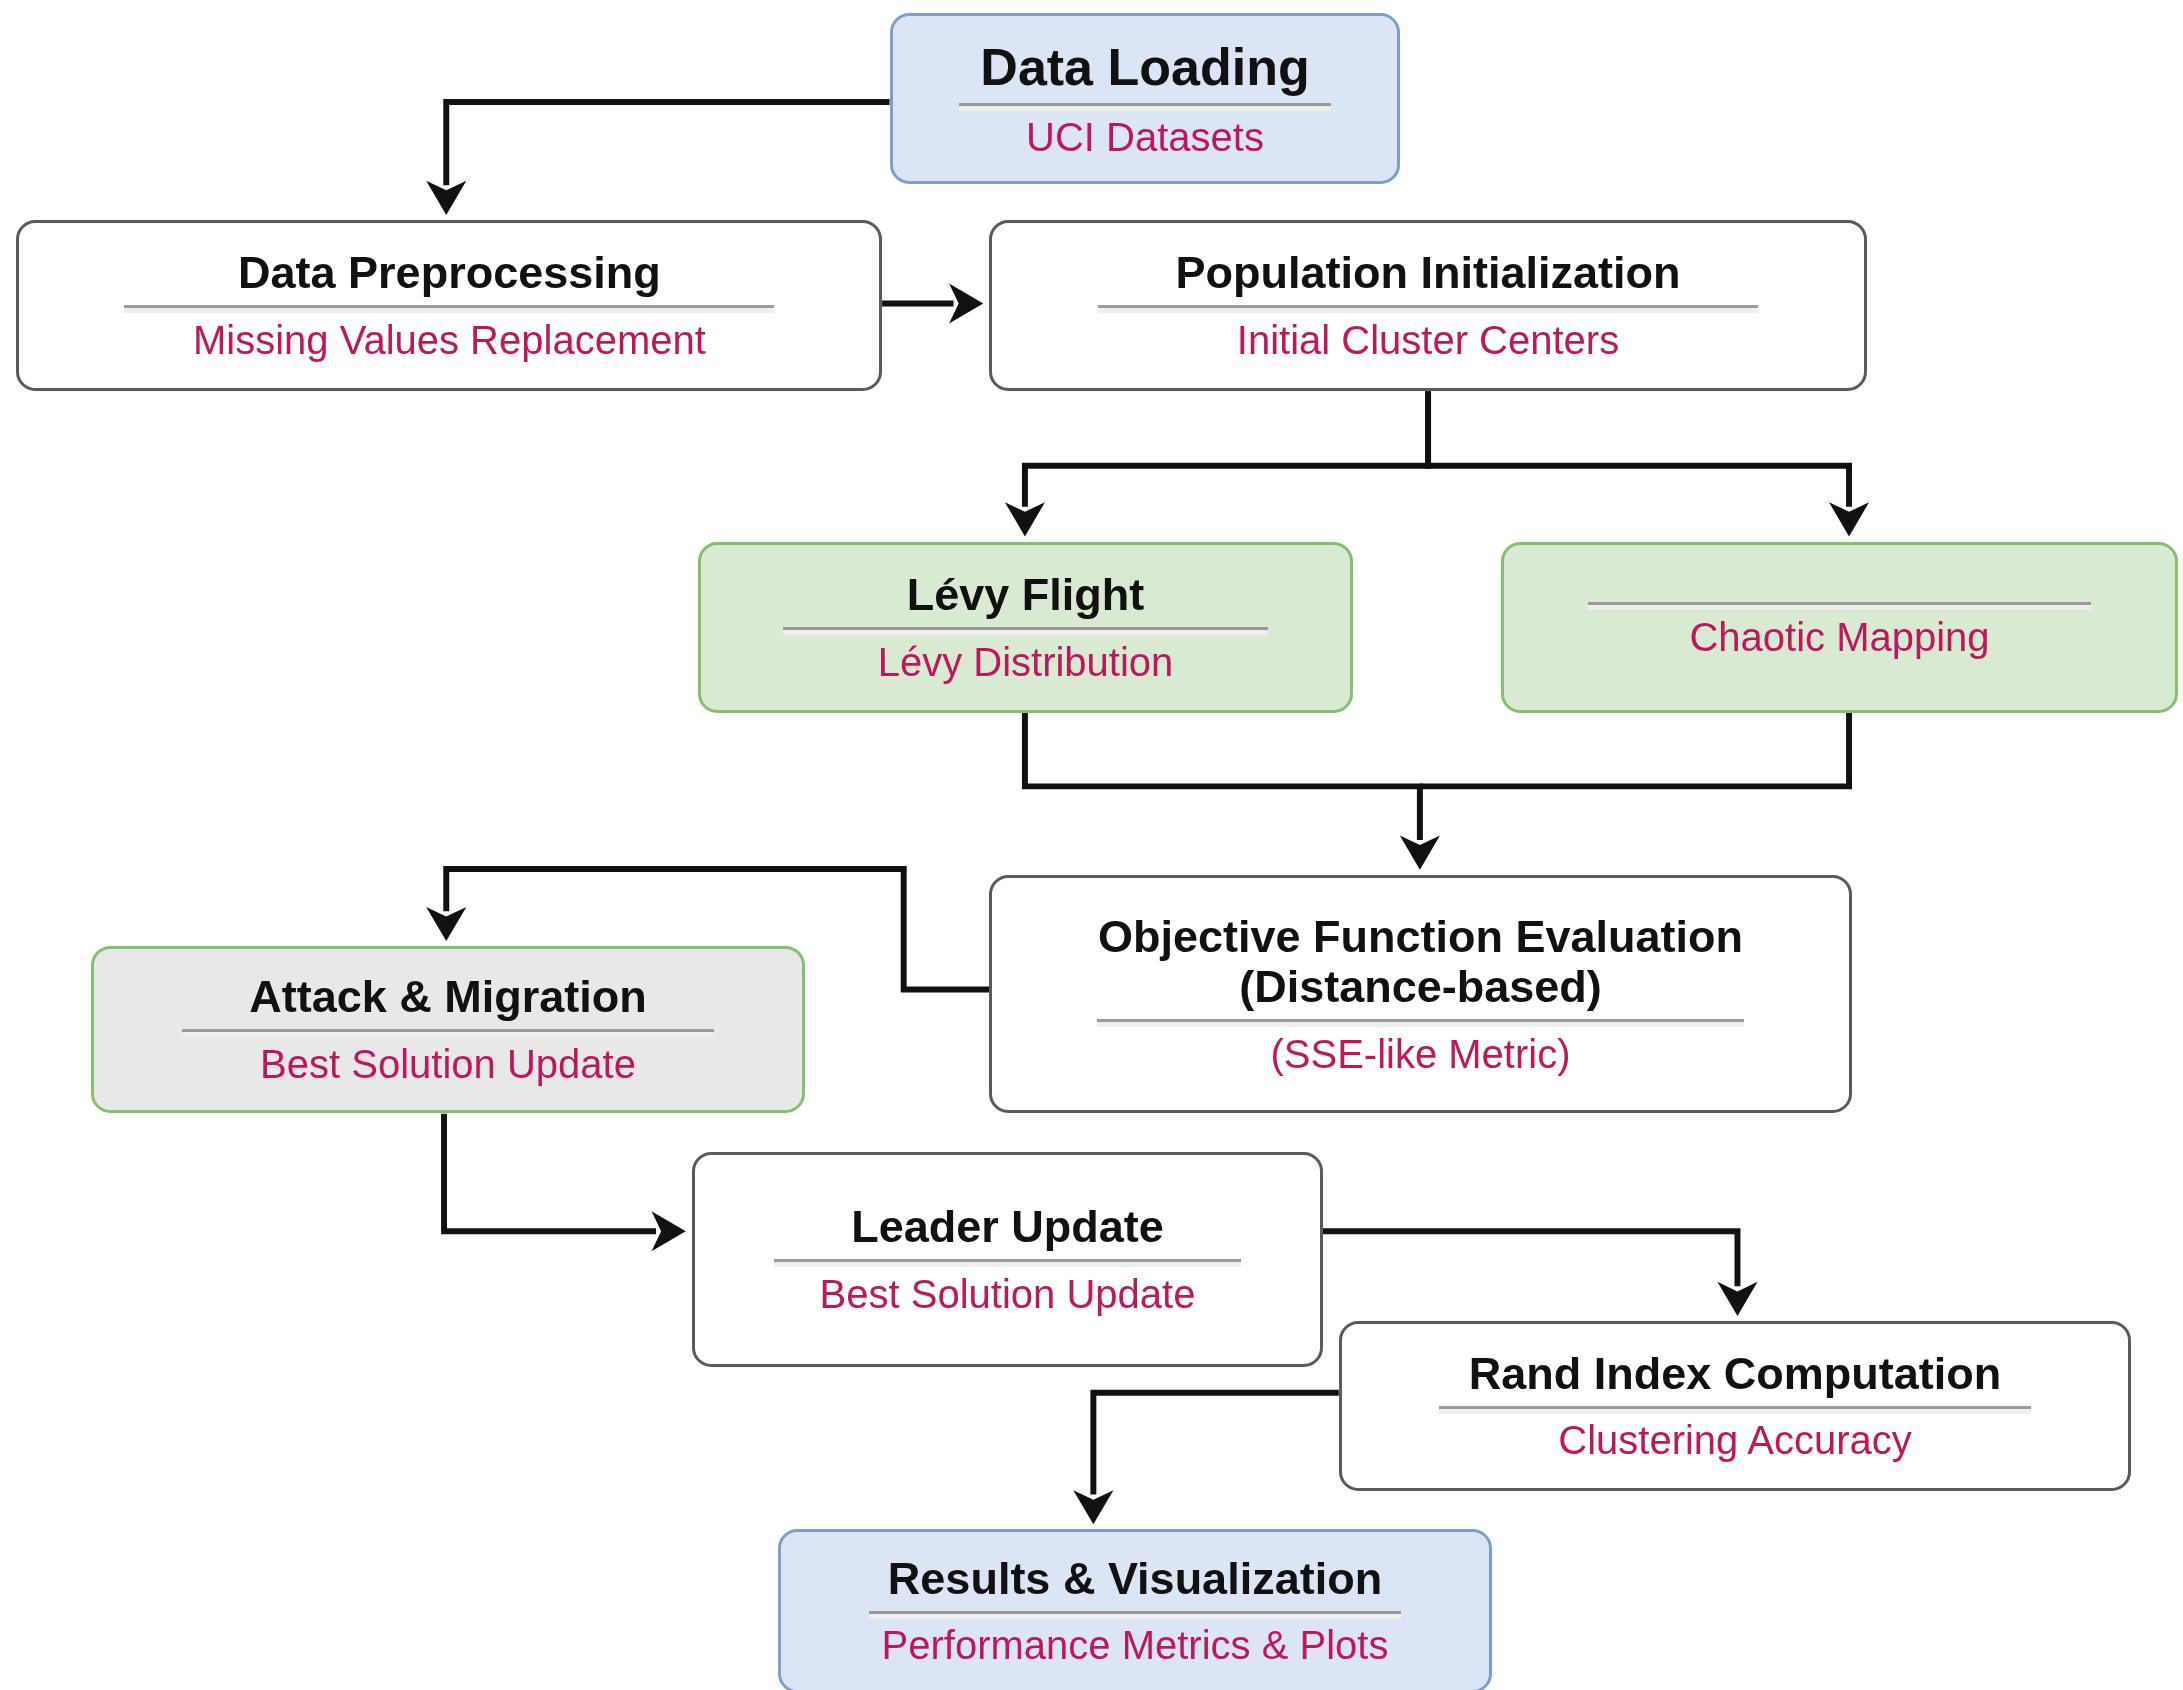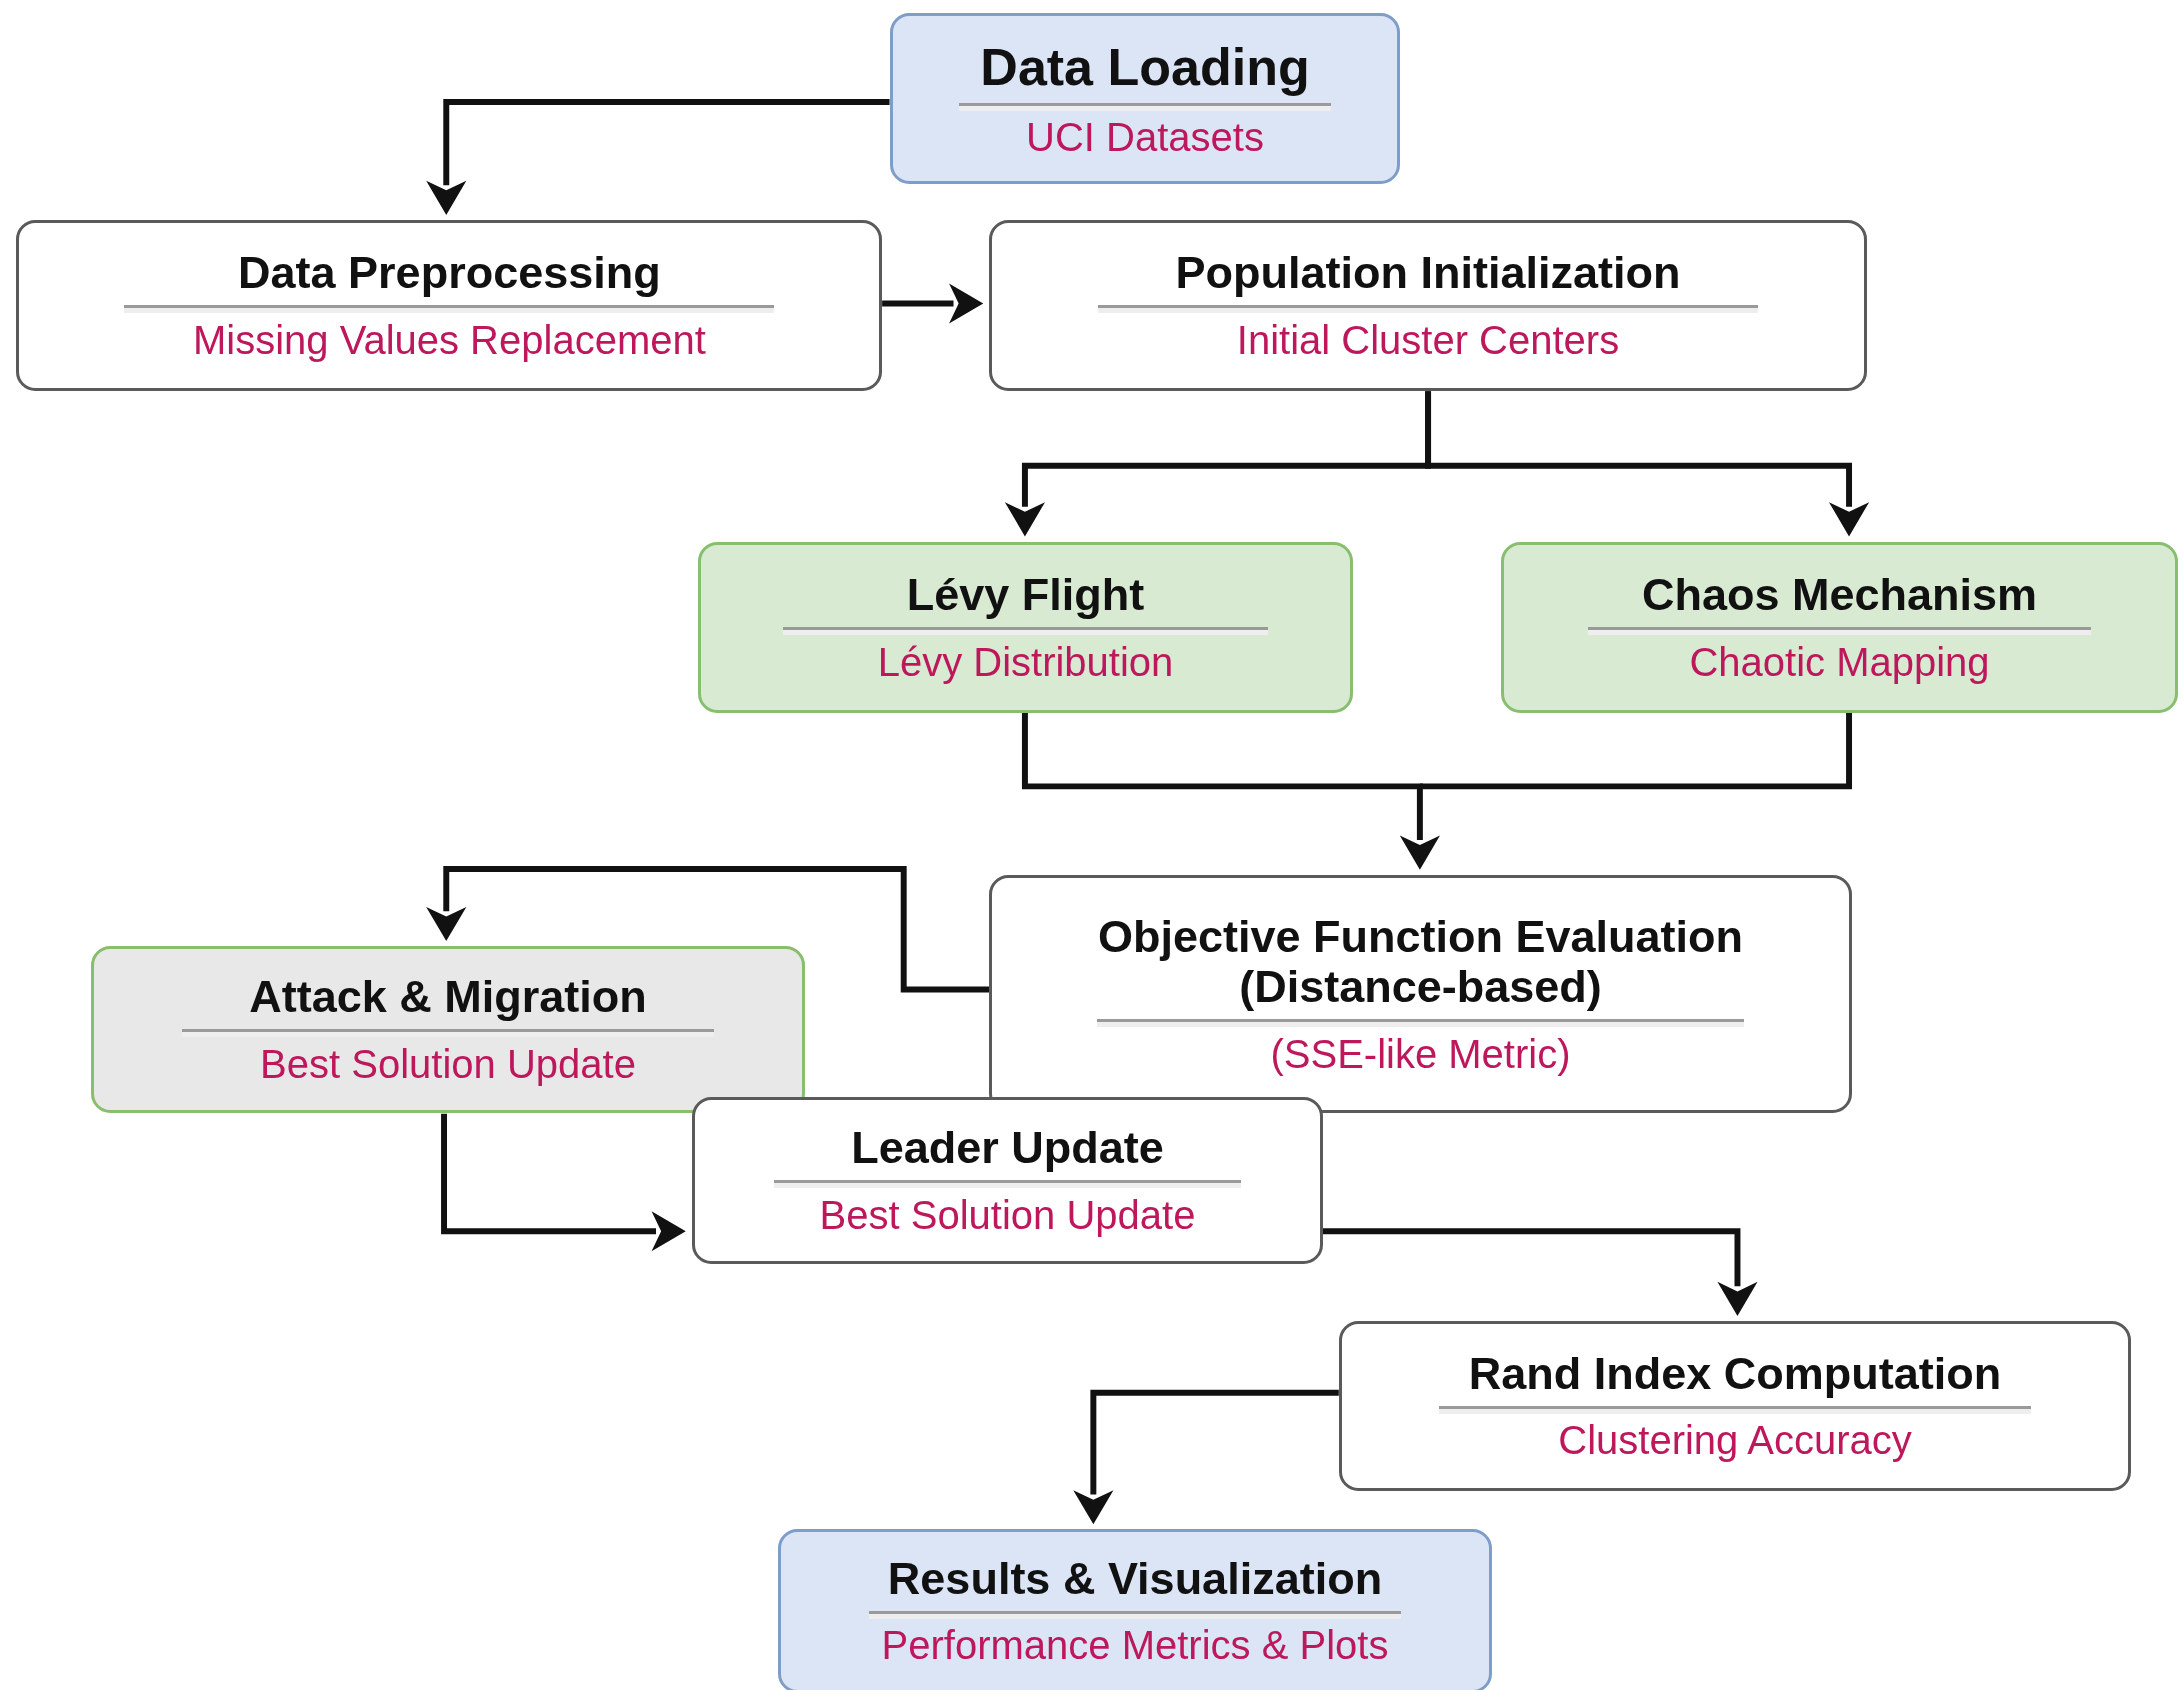--- a/index.html
+++ b/index.html
@@ -121,36 +121,35 @@
         <div class="node-title" style="font-size: 45px;">Population Initialization</div>
         <div class="node-divider"></div>
         <div class="node-sub" style="font-size: 40px;">Initial Cluster Centers</div>
       </div>
       <div class="node v-green" style="left: 698px; top: 542px; width: 655px; height: 171px;">
         <div class="node-title" style="font-size: 45px;">Lévy Flight</div>
         <div class="node-divider"></div>
         <div class="node-sub" style="font-size: 40px;">Lévy Distribution</div>
       </div>
       <div class="node v-green" style="left: 1501px; top: 542px; width: 677px; height: 171px;">
-        <div class="node-title" style="font-size: 45px;">Chaos Mechanism</div>
         <div class="node-divider"></div>
         <div class="node-sub" style="font-size: 40px;">Chaotic Mapping</div>
       </div>
       <div class="node v-white" style="left: 989px; top: 875px; width: 863px; height: 238px;">
         <div class="node-title" style="font-size: 45px;">Objective Function Evaluation
 (Distance-based)</div>
         <div class="node-divider"></div>
         <div class="node-sub" style="font-size: 40px;">(SSE-like Metric)</div>
       </div>
       <div class="node v-gray" style="left: 91px; top: 946px; width: 714px; height: 167px;">
         <div class="node-title" style="font-size: 45px;">Attack &amp; Migration</div>
         <div class="node-divider"></div>
         <div class="node-sub" style="font-size: 40px;">Best Solution Update</div>
       </div>
-      <div class="node v-white" style="left: 692px; top: 1097px; width: 631px; height: 167px;">
+      <div class="node v-white" style="left: 692px; top: 1152px; width: 631px; height: 215px;">
         <div class="node-title" style="font-size: 45px;">Leader Update</div>
         <div class="node-divider"></div>
         <div class="node-sub" style="font-size: 40px;">Best Solution Update</div>
       </div>
       <div class="node v-white" style="left: 1339px; top: 1321px; width: 792px; height: 170px;">
         <div class="node-title" style="font-size: 45px;">Rand Index Computation</div>
         <div class="node-divider"></div>
         <div class="node-sub" style="font-size: 40px;">Clustering Accuracy</div>
       </div>
       <div class="node v-blue" style="left: 778px; top: 1529px; width: 714px; height: 164px;">

